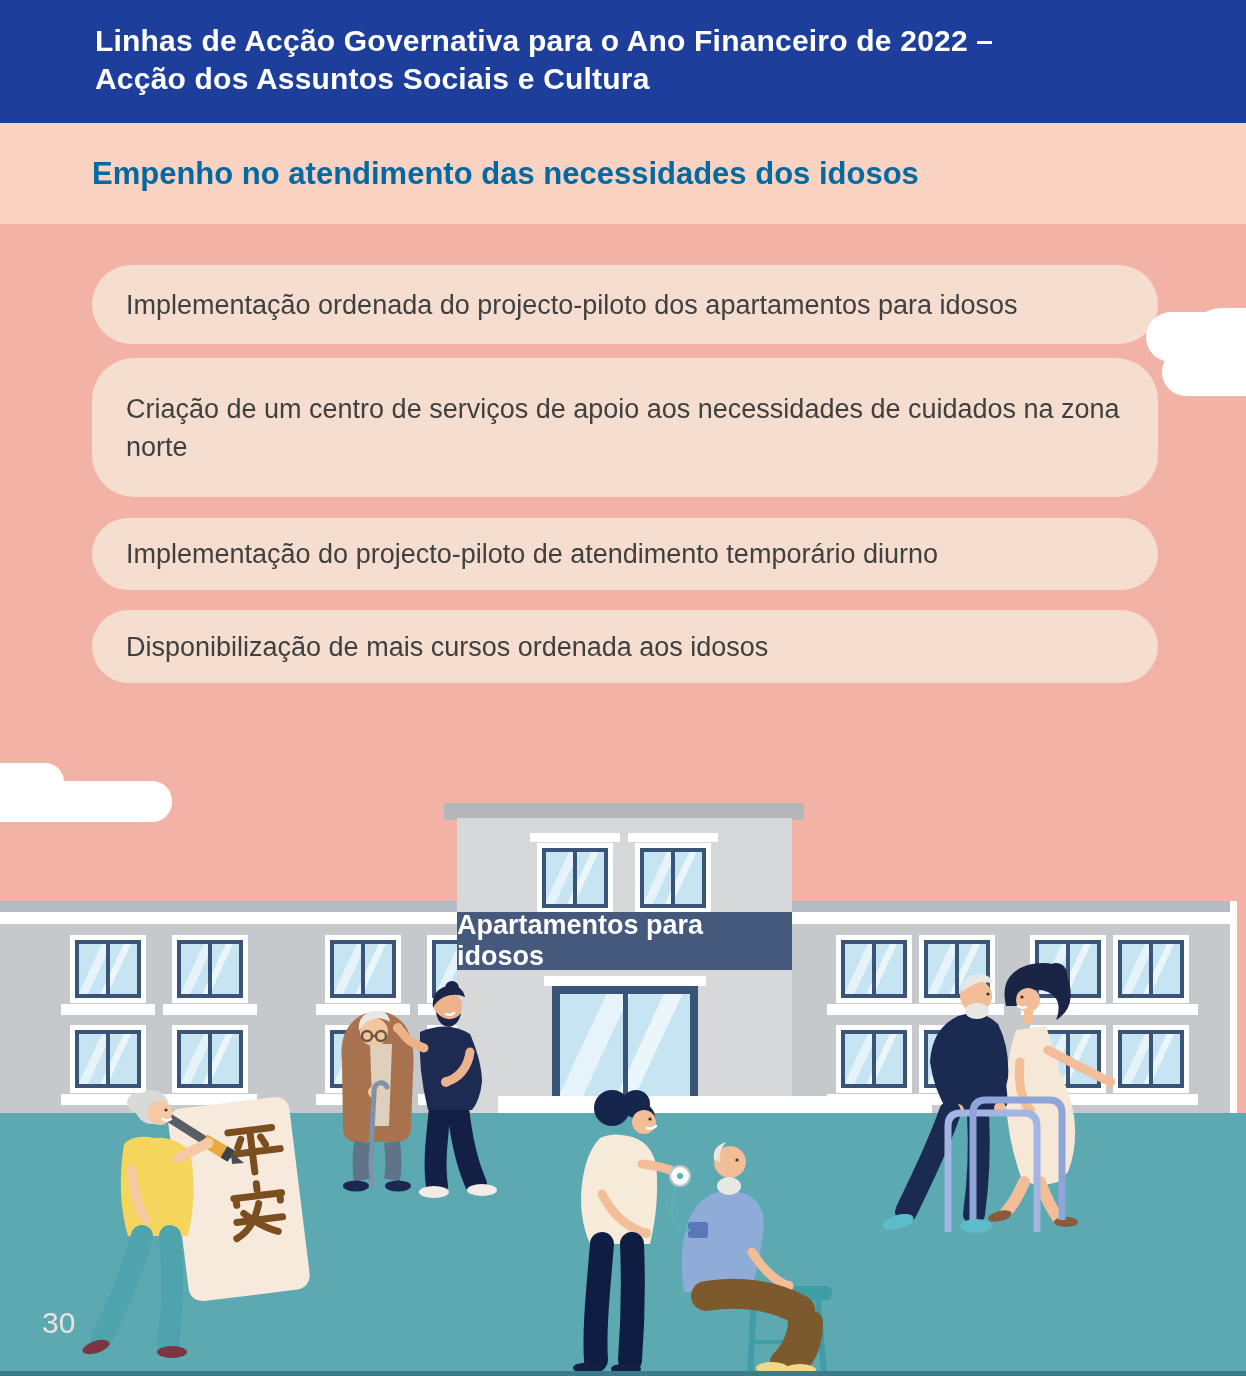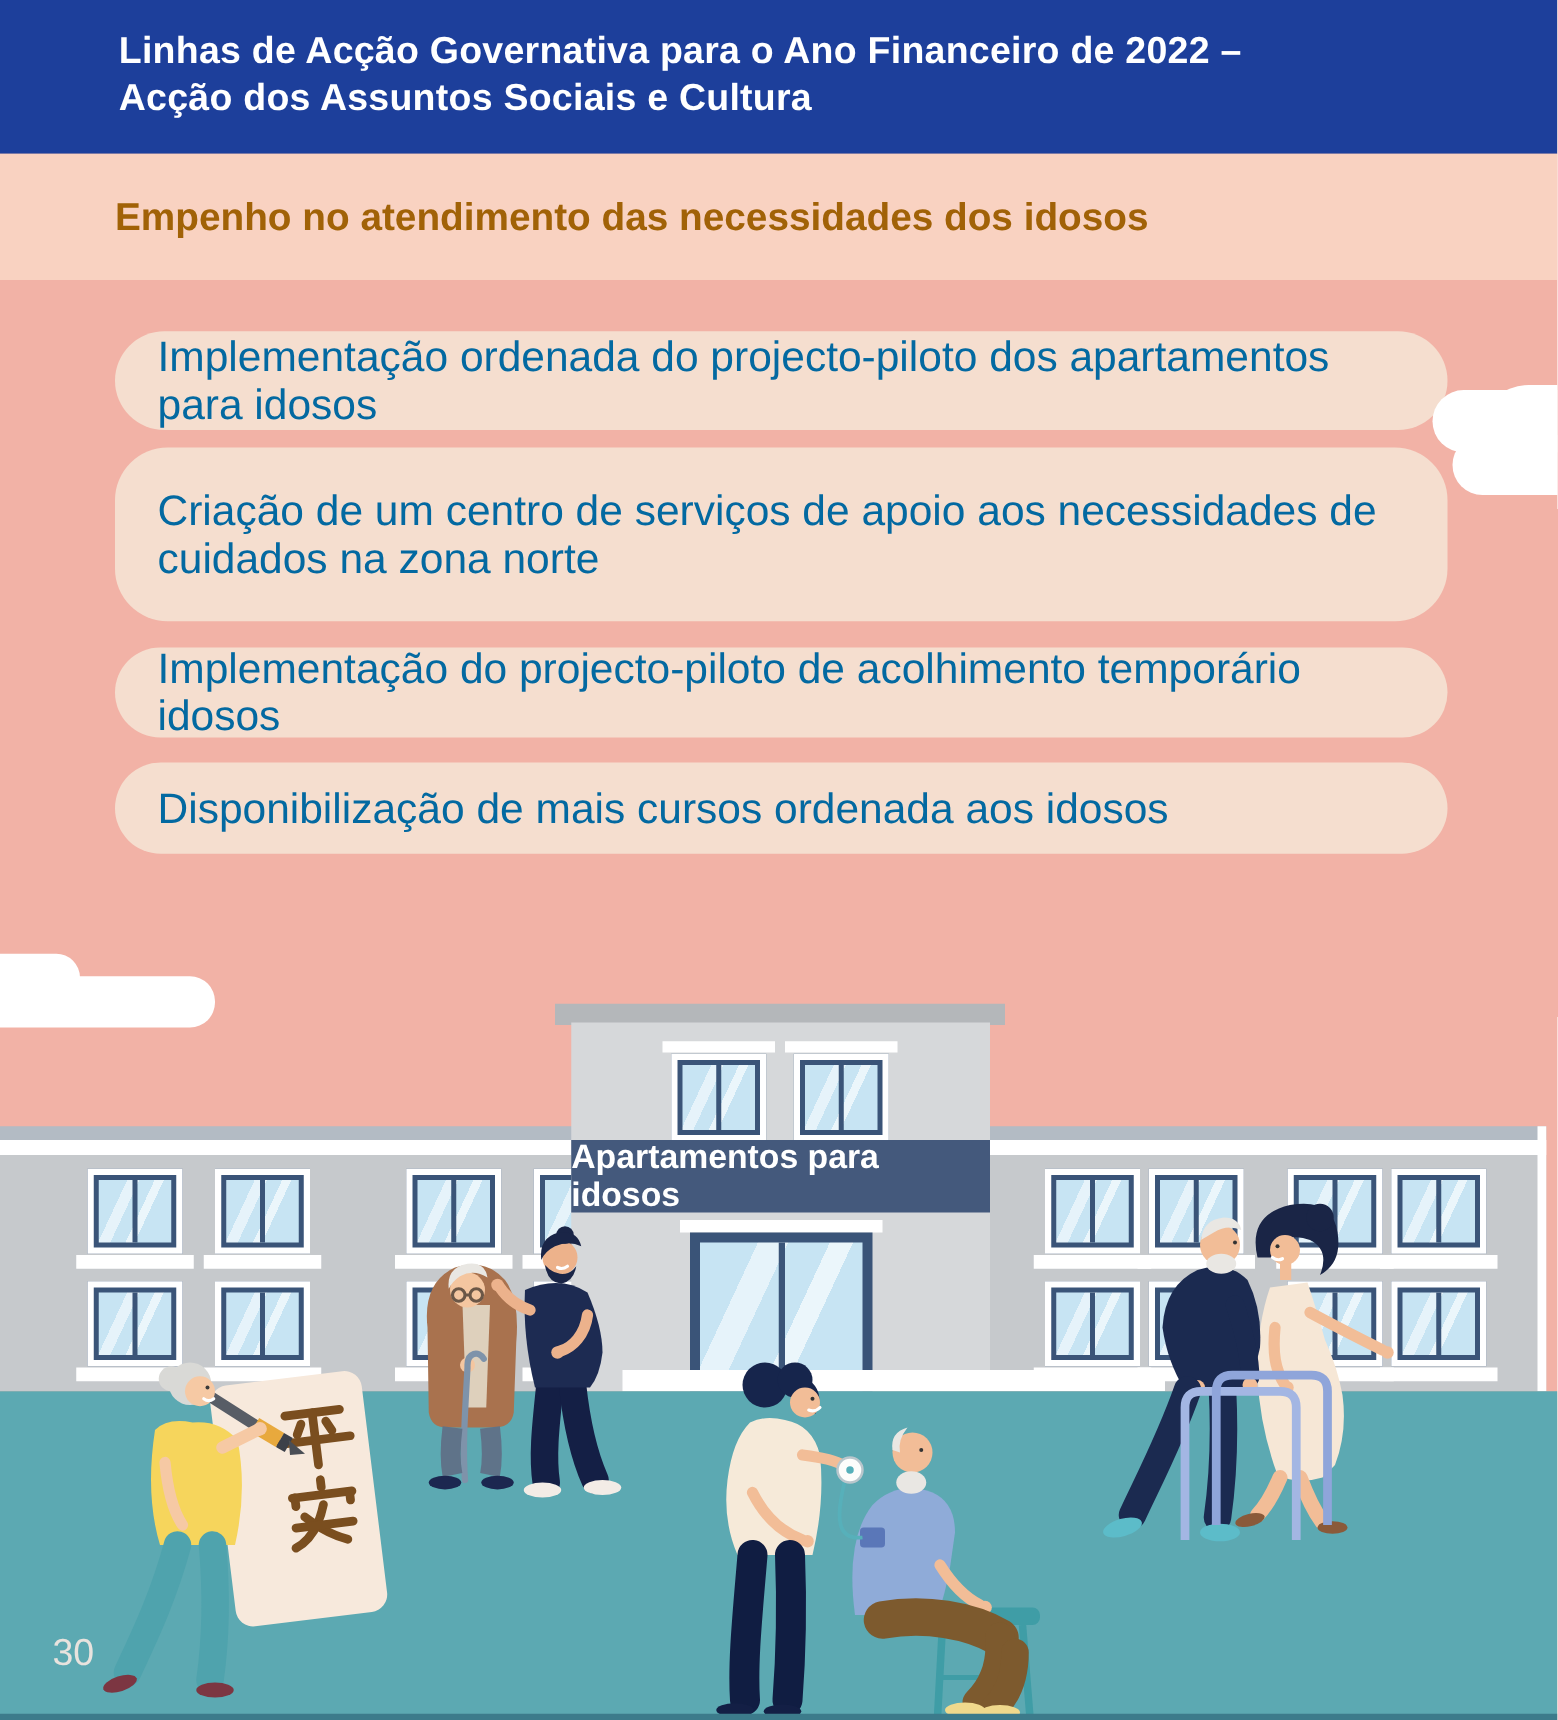--- a/index.html
+++ b/index.html
@@ -12,27 +12,27 @@
     position:absolute;left:0;top:0;width:1246px;height:123px;
     background:#1d3f9b;color:#ffffff;box-sizing:border-box;
     padding:22px 60px 0 95px;
   }
   .header .t{font-size:30px;font-weight:bold;line-height:38px;letter-spacing:.2px;}
   
   .band{
     position:absolute;left:0;top:123px;width:1246px;height:101px;
     background:#f9d2c1;display:flex;align-items:center;box-sizing:border-box;padding-left:92px;
   }
-  .band .h{font-size:31px;font-weight:bold;color:#a16207;}
+  .band .h{font-size:31px;font-weight:bold;color:#0369a1;}
   
   .pill{
     position:absolute;left:92px;width:1066px;background:#f5decf;border-radius:42px;
     display:flex;align-items:center;box-sizing:border-box;padding:0 34px;
   }
-  .pill .txt{font-size:34px;line-height:38px;color:#0369a1;}
+  .pill .txt{font-size:27px;line-height:38px;color:#404040;}
   
   .cloud{position:absolute;background:#ffffff;}
   
   .wing-roofline{position:absolute;left:0;top:901px;width:1237px;height:11px;background:#b3bbc4;}
   .wing-fascia{position:absolute;left:0;top:912px;width:1237px;height:12px;background:#ffffff;}
   .wing-wall{position:absolute;left:0;top:924px;width:1237px;height:189px;background:#c6c9cc;}
   .wing-trim-right{position:absolute;left:1230px;top:901px;width:7px;height:212px;background:#ffffff;}
   .tower-cap{position:absolute;left:444px;top:803px;width:360px;height:17px;background:#b4b7ba;}
   .tower-body{position:absolute;left:457px;top:818px;width:335px;height:295px;background:#d6d8da;}
   .sign{
@@ -78,21 +78,21 @@
     <div class="h">Empenho no atendimento das necessidades dos idosos</div>
   </div>
 
   <div class="pill" style="top:265px;height:79px;">
     <span class="txt">Implementação ordenada do projecto-piloto dos apartamentos para idosos</span>
   </div>
   <div class="pill" style="top:358px;height:139px;">
     <span class="txt">Criação de um centro de serviços de apoio aos necessidades de cuidados na zona norte</span>
   </div>
   <div class="pill" style="top:518px;height:72px;">
-    <span class="txt">Implementação do projecto-piloto de acolhimento temporário idosos</span>
+    <span class="txt">Implementação do projecto-piloto de atendimento temporário diurno</span>
   </div>
   <div class="pill" style="top:610px;height:73px;">
     <span class="txt">Disponibilização de mais cursos ordenada aos idosos</span>
   </div>
 
   <div class="cloud" style="left:1146px;top:312px;width:120px;height:50px;border-radius:25px 0 0 25px;"></div>
   <div class="cloud" style="left:1183px;top:308px;width:83px;height:88px;border-radius:40px 0 0 40px;"></div>
   <div class="cloud" style="left:1162px;top:348px;width:104px;height:48px;border-radius:24px 0 0 24px;"></div>
   <div class="cloud" style="left:-20px;top:763px;width:84px;height:38px;border-radius:0 19px 19px 0;"></div>
   <div class="cloud" style="left:-20px;top:781px;width:192px;height:41px;border-radius:0 20px 20px 0;"></div>

